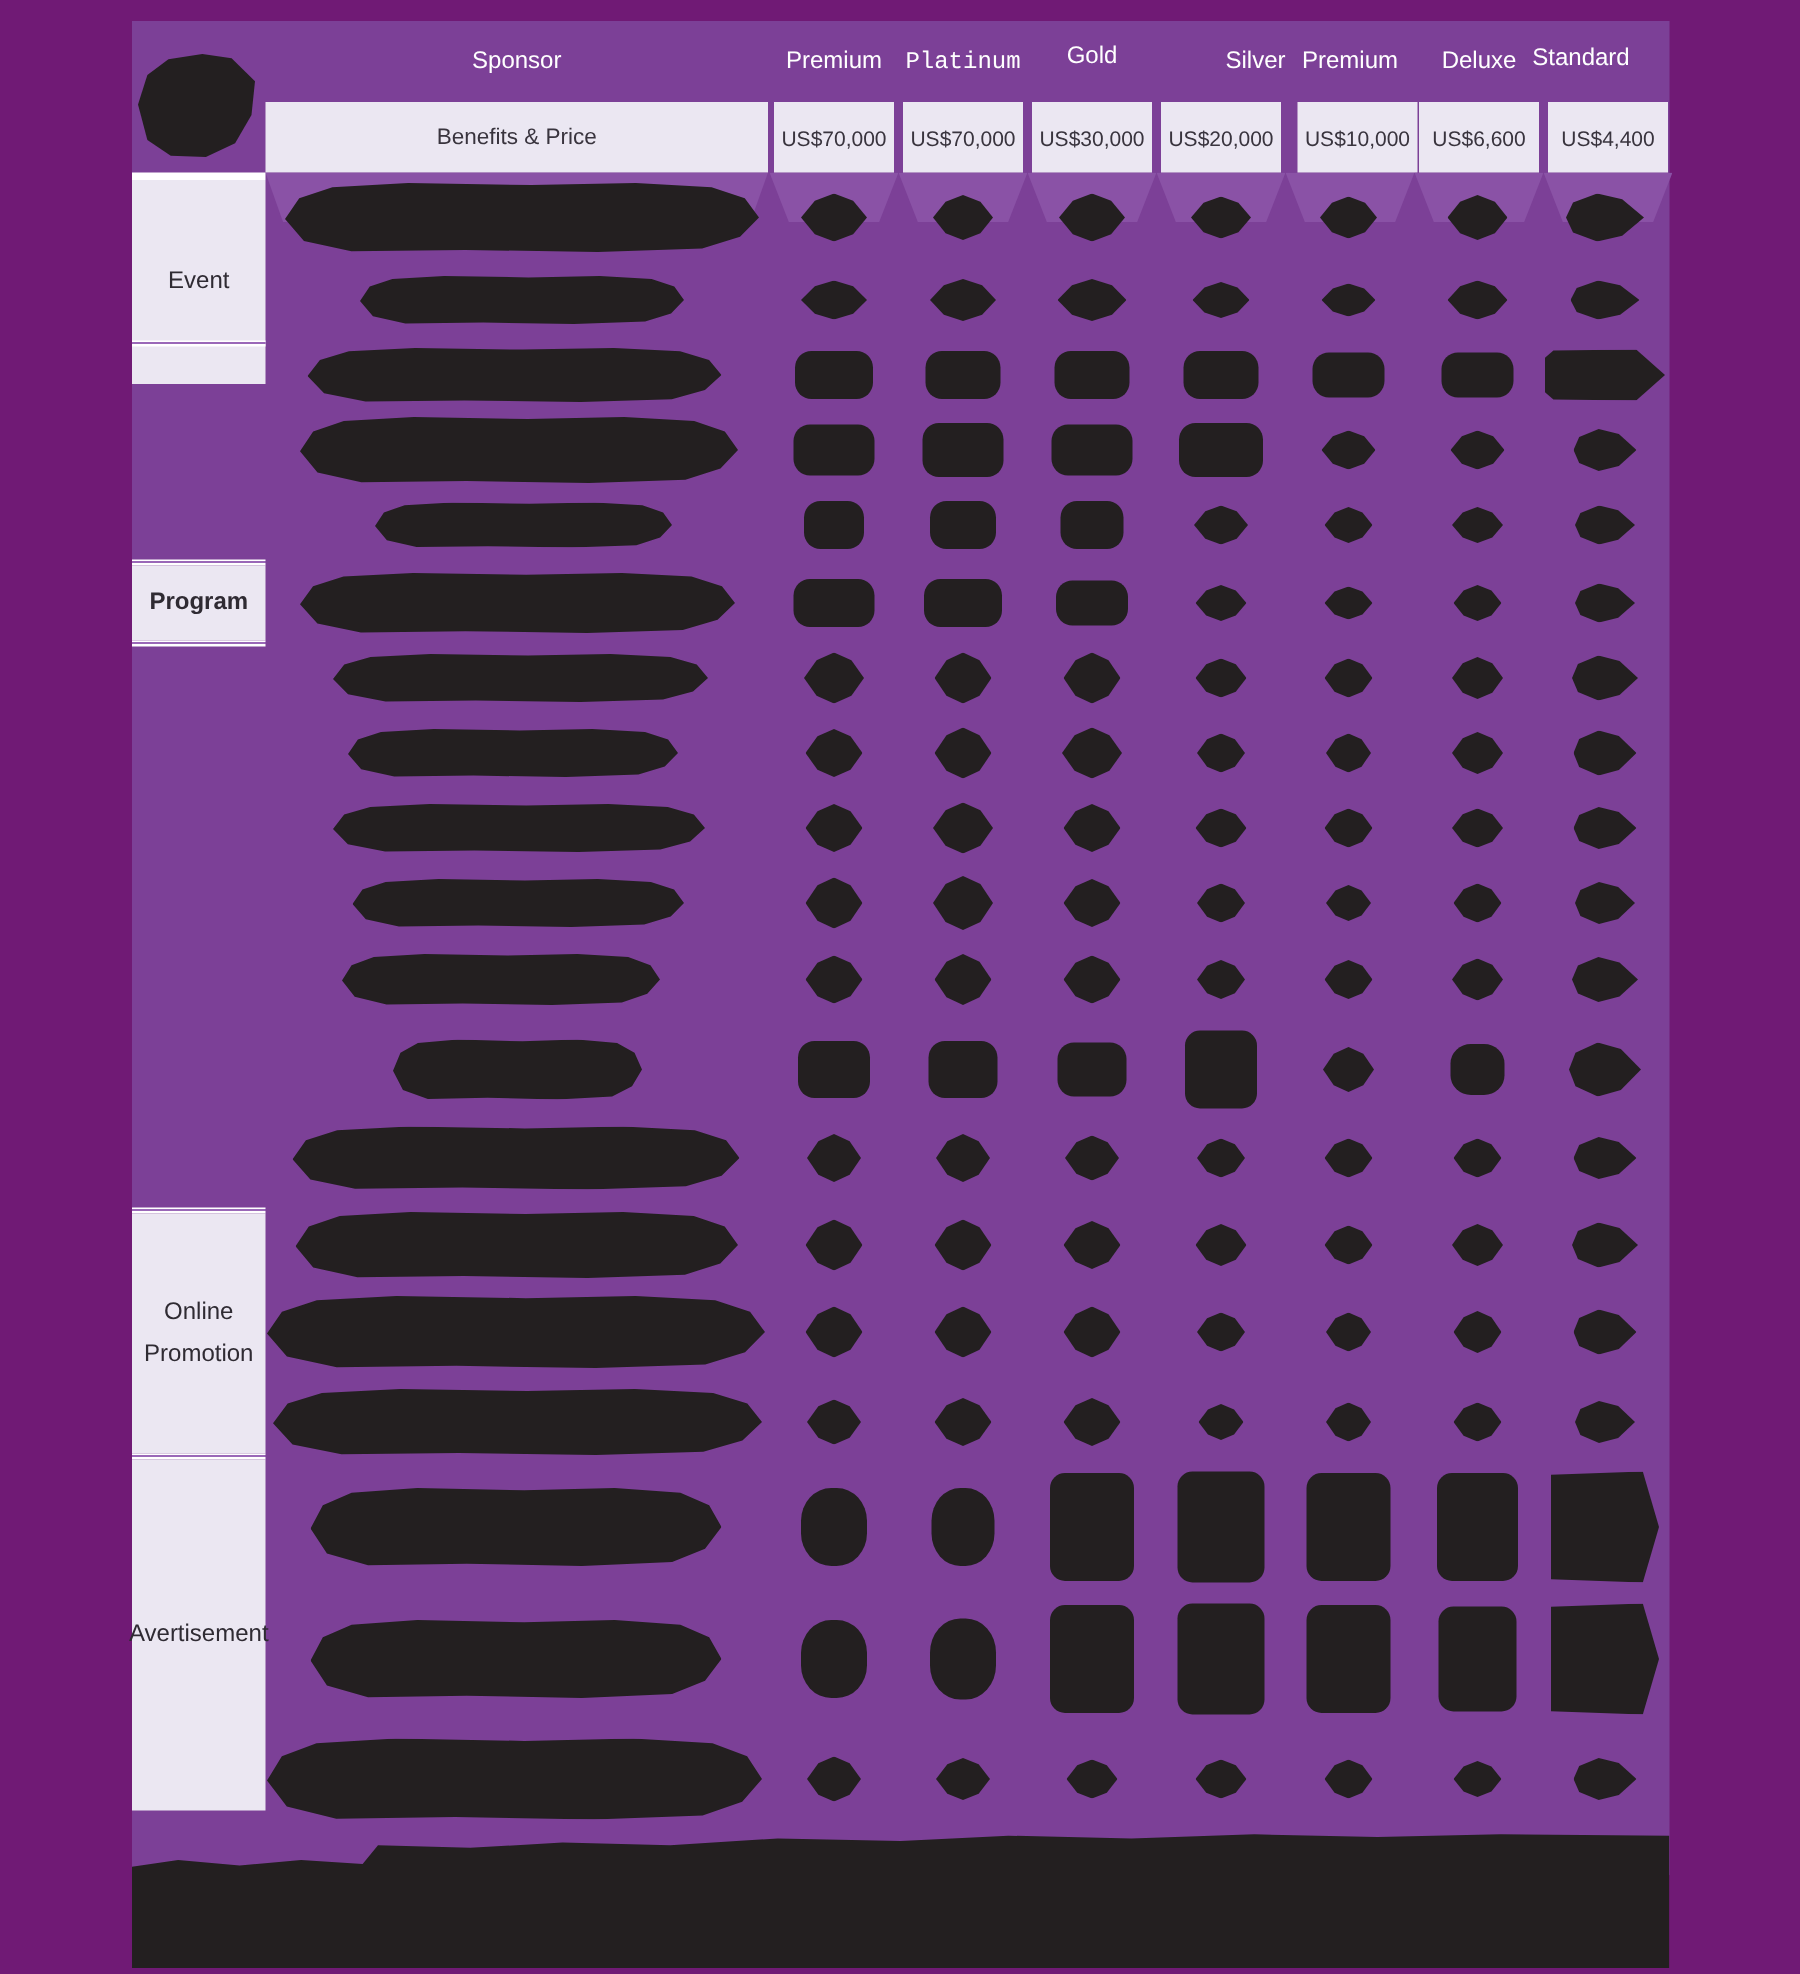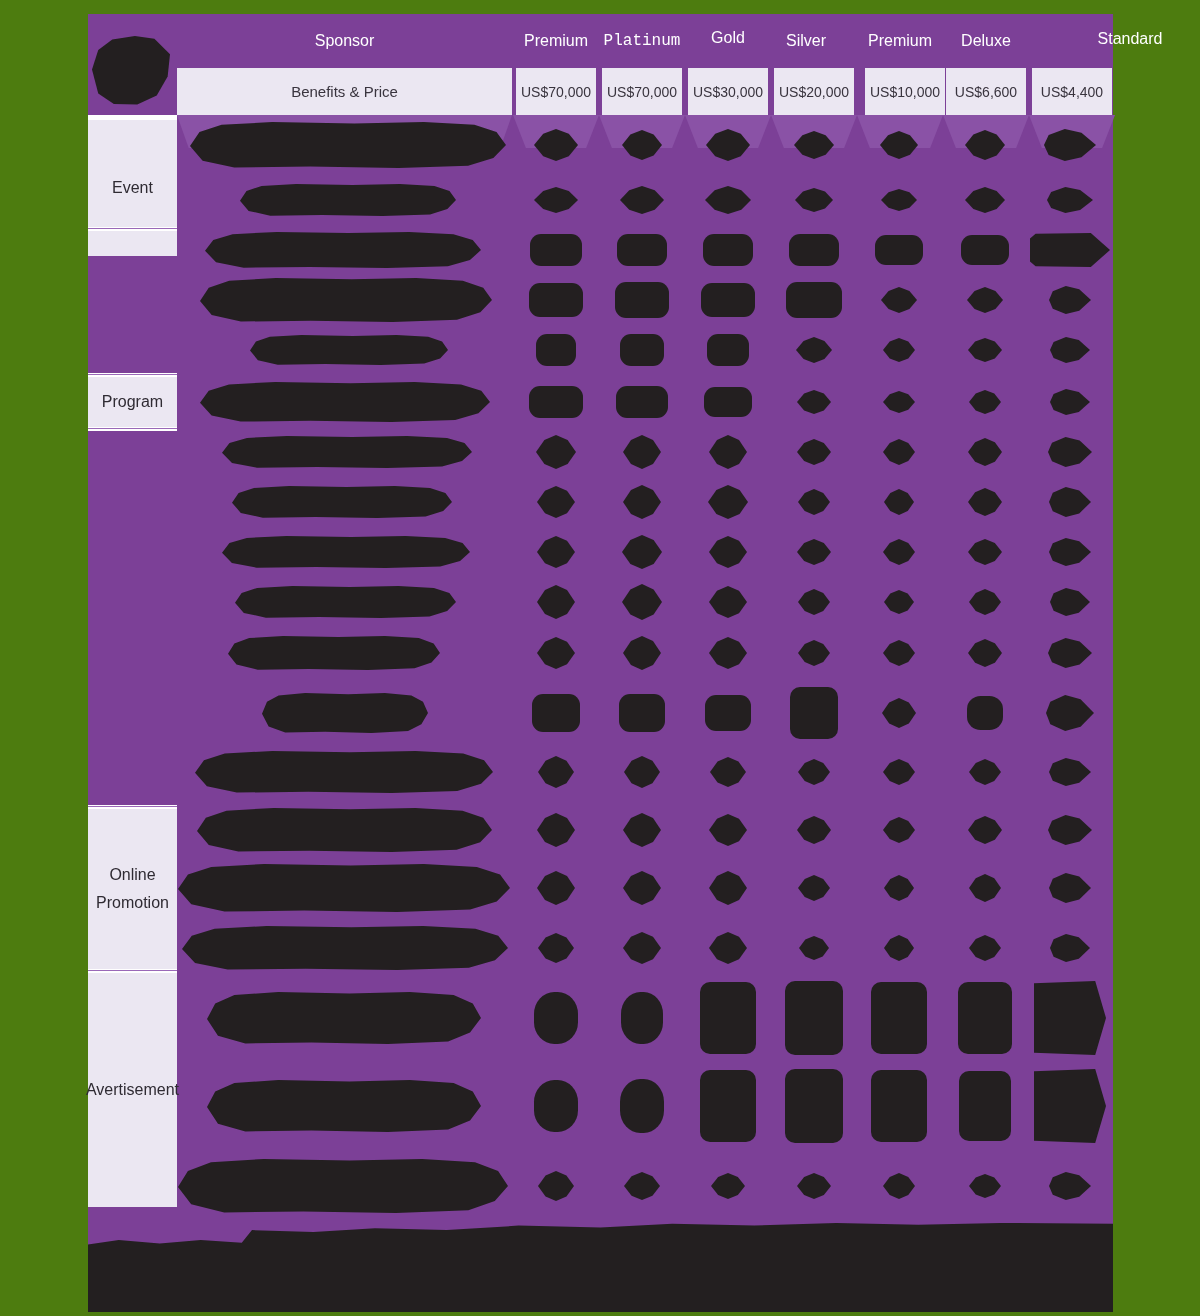--- a/index.html
+++ b/index.html
@@ -1,17 +1,17 @@
 <!DOCTYPE html>
 <html style="--purple: #7C4097; --purpleLight: #8A52A6; --lavender: #EBE7F2; --gapline: #9A68B8; --ink: #231F20; --darktext: #39343E;"><head>
 <meta charset="utf-8">
 <style>
   html,body{margin:0;padding:0;background:#ffffff;}
   #canvas{
-    position:relative;width:1200px;height:1316px;background:#4d7c0f;
+    position:relative;width:1200px;height:1316px;background:#701a75;
     overflow:hidden;font-family:"Liberation Sans",sans-serif;
   }
   .abs{position:absolute;box-sizing:border-box;}
   .panel{background:var(--purple,#7C4097);}
   .blk{background:var(--ink,#231F20);}
   .hdr-label{color:#fff;font-size:16px;display:flex;align-items:center;justify-content:center;}
   .price-box{background:var(--lavender,#EBE7F2);color:var(--darktext,#39343E);font-size:14px;
     display:flex;align-items:center;justify-content:center;}
   .benefits-box{font-size:15px;}
   .cat-box{background:var(--lavender,#EBE7F2);color:#2F2B33;font-size:16px;line-height:1.75;
@@ -49,36 +49,36 @@
     <div class="abs band" style="left: 513px; top: 115px; width: 86px; height: 33px;"></div>
     <div class="abs hdr-label" style="left: 513px; top: 14px; width: 86px; height: 54px;">Premium</div>
     <div class="abs price-box" style="left: 516px; top: 68px; width: 80px; height: 47px;">US$70,000</div>
     <div class="abs band" style="left: 599px; top: 115px; width: 86px; height: 33px;"></div>
     <div class="abs hdr-label" style="left: 599px; top: 14px; width: 86px; height: 54px; font-family: Liberation Mono, monospace;">Platinum</div>
     <div class="abs price-box" style="left: 602px; top: 68px; width: 80px; height: 47px;">US$70,000</div>
     <div class="abs band" style="left: 685px; top: 115px; width: 86px; height: 33px;"></div>
     <div class="abs hdr-label" style="left: 685px; top: 14px; width: 86px; height: 48px;">Gold</div>
     <div class="abs price-box" style="left: 688px; top: 68px; width: 80px; height: 47px;">US$30,000</div>
     <div class="abs band" style="left: 771px; top: 115px; width: 86px; height: 33px;"></div>
-    <div class="abs hdr-label" style="left: 763px; top: 14px; width: 86px; height: 54px;">Silver</div>
+    <div class="abs hdr-label" style="left: 794px; top: 14px; width: 86px; height: 54px;">Silver</div>
     <div class="abs price-box" style="left: 774px; top: 68px; width: 80px; height: 47px;">US$20,000</div>
     <div class="abs band" style="left: 857px; top: 115px; width: 86px; height: 33px;"></div>
     <div class="abs hdr-label" style="left: 857px; top: 14px; width: 86px; height: 54px;">Premium</div>
     <div class="abs price-box" style="left: 865px; top: 68px; width: 80px; height: 47px;">US$10,000</div>
     <div class="abs band" style="left: 943px; top: 115px; width: 86px; height: 33px;"></div>
     <div class="abs hdr-label" style="left: 943px; top: 14px; width: 86px; height: 54px;">Deluxe</div>
     <div class="abs price-box" style="left: 946px; top: 68px; width: 80px; height: 47px;">US$6,600</div>
     <div class="abs band" style="left: 1029px; top: 115px; width: 86px; height: 33px;"></div>
-    <div class="abs hdr-label" style="left: 1087px; top: 14px; width: 86px; height: 49px;">Standard</div>
+    <div class="abs hdr-label" style="left: 1011px; top: 14px; width: 86px; height: 49px;">Standard</div>
     <div class="abs price-box" style="left: 1032px; top: 68px; width: 80px; height: 47px;">US$4,400</div>
     <div class="abs white-strip" style="left: 88px; top: 115px; width: 89px; height: 5px;"></div>
     <div class="abs cat-box" style="left: 88px; top: 120px; width: 89px; height: 136px;">Event</div>
     <div class="abs gap-strip" style="left: 88px; top: 227px; width: 89px; height: 4px;"></div>
     <div class="abs gap-strip" style="left: 88px; top: 373px; width: 89px; height: 4px;"></div>
-    <div class="abs cat-box" style="left: 88px; top: 377px; width: 89px; height: 50px;">Program</div>
+    <div class="abs cat-box" style="left: 88px; top: 377px; width: 89px; height: 50px; font-weight: bold;">Program</div>
     <div class="abs gap-strip" style="left: 88px; top: 427px; width: 89px; height: 4px;"></div>
     <div class="abs gap-strip" style="left: 88px; top: 805px; width: 89px; height: 4px;"></div>
     <div class="abs cat-box" style="left: 88px; top: 809px; width: 89px; height: 160px;">Online Promotion</div>
     <div class="abs gap-strip" style="left: 88px; top: 969px; width: 89px; height: 4px;"></div>
     <div class="abs cat-box" style="left: 88px; top: 973px; width: 89px; height: 234px;">Avertisement</div>
     <div class="abs blk blob" style="left: 190px; top: 122px; width: 316px; height: 46px;"></div>
     <div class="abs blk dia" style="left: 534px; top: 129px; width: 44px; height: 32px;"></div>
     <div class="abs blk dia" style="left: 622px; top: 130px; width: 40px; height: 30px;"></div>
     <div class="abs blk dia" style="left: 706px; top: 129px; width: 44px; height: 32px;"></div>
     <div class="abs blk dia" style="left: 794px; top: 131px; width: 40px; height: 28px;"></div>

